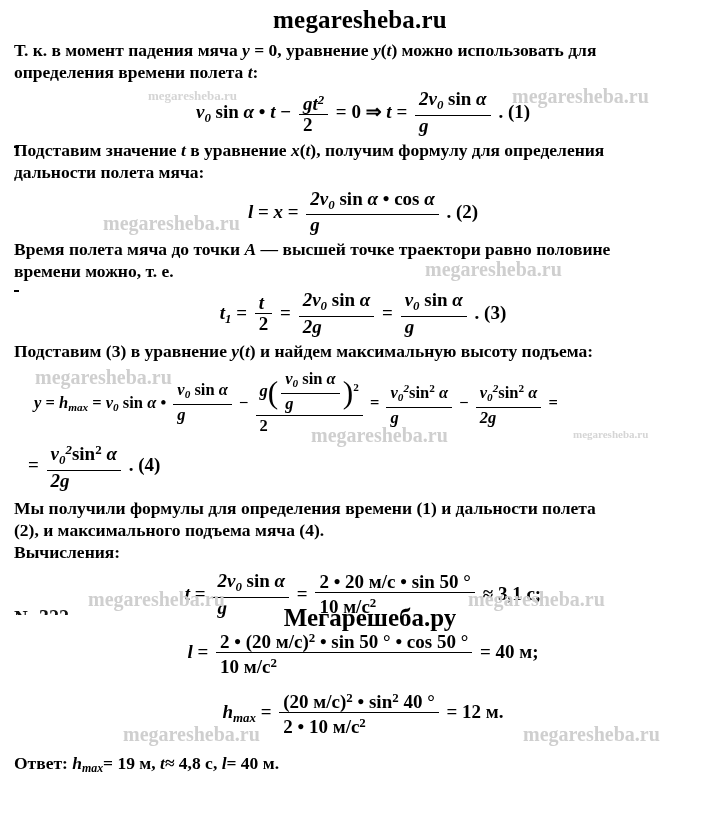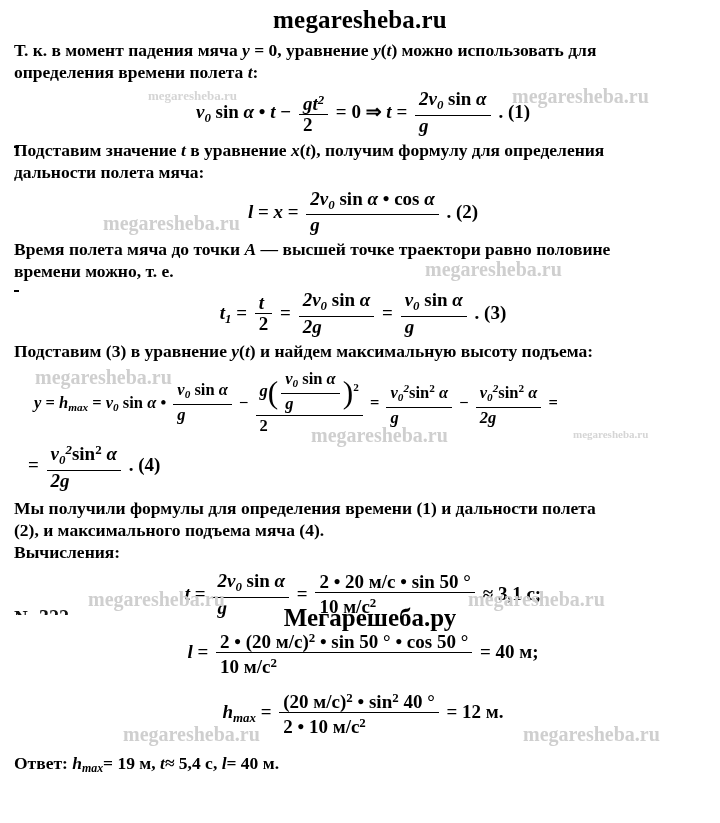--- a/index.html
+++ b/index.html
@@ -317,21 +317,21 @@
         <span class="den up"><span>2 • 10 м/с</span><sup>2</sup></span>
       </span>
       <span class="up">= 12 м.</span>
     </div>
 
   </div>
 
   <div class="answer" style="margin-top:16px;">
     <span>Ответ:</span>
     <span class="math"><span>h</span><sub>max</sub></span><span class="up">= 19 м,</span>
-    <span class="math">t</span><span class="up">≈ 5,4 с,</span>
+    <span class="math">t</span><span class="up">≈ 4,8 с,</span>
     <span class="math">l</span><span class="up">= 40 м.</span>
   </div>
 
   <div class="stub">№ 322</div>
 
   <div class="site-footer">Мегарешеба.ру</div>
 
   <div class="tick" style="top:146px;"></div>
   <div class="tick" style="top:290px;"></div>
 

